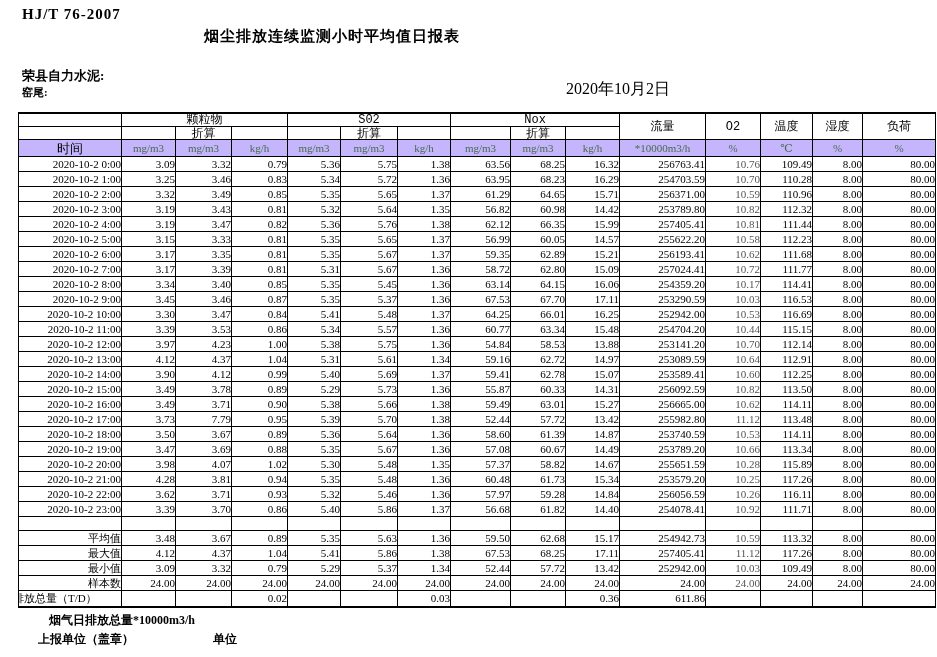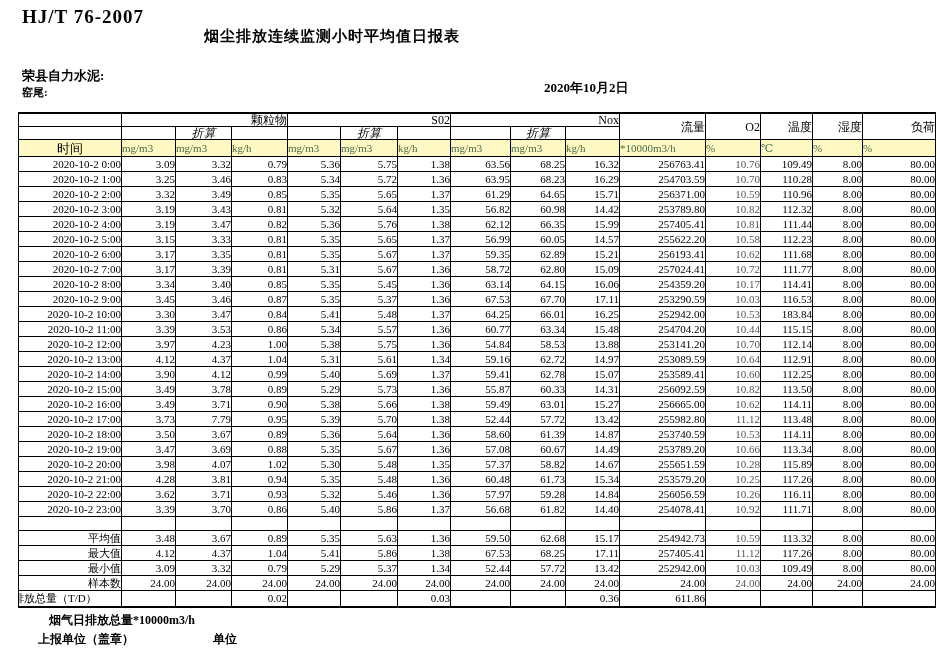--- a/index.html
+++ b/index.html
@@ -2,40 +2,40 @@
 <html><head>
 <meta charset="utf-8">
 <style>
   html,body { margin:0; padding:0; }
   body {
     width:937px; height:657px; background:#ffffff; position:relative;
     font-family:"Liberation Serif","DejaVu Serif",serif; color:#000;
     overflow:hidden;
   }
   .abs { position:absolute; white-space:nowrap; }
-  #standard { left:22px; top:6px;  font-weight:bold; font-size:19px; letter-spacing:1px; }
+  #standard { left:22px; top:6px;  font-weight:bold; font-size:15px; letter-spacing:1px; }
   #title    { left:204px; top:27px; font-weight:bold; font-size:15px; letter-spacing:1px; }
   #company  { left:22px; top:67px; font-weight:bold; font-size:13px; }
   #station  { left:22px; top:85px; font-weight:bold; font-size:11px; }
-  #date     { left:544px; top:79px; font-size:13px;font-weight:bold; }
+  #date     { left:566px; top:79px; font-size:16px; }
 
   #report-table {
     position:absolute; left:18px; top:112px; width:917px;
     border-collapse:collapse; table-layout:fixed; font-size:11px;
     border-top:2px solid #000; border-bottom:2px solid #000;
   }
   #report-table td, #report-table th {
     border:1px solid #000; padding:0; overflow:hidden; white-space:nowrap;
     font-weight:normal; line-height:1;
   }
-  thead .grp-row th, thead .grp-row td { height:12px; text-align:right; font-size:12px; }
-  thead .sub-row td { height:12px; text-align:center; font-size:12px;font-style:italic; }
-  tr.green-row td { background:#fef9c3; height:16px; }
+  thead .grp-row th, thead .grp-row td { height:12px; text-align:center; font-size:12px;font-family:Liberation Mono, monospace; }
+  thead .sub-row td { height:12px; text-align:center; font-size:12px; }
+  tr.green-row td { background:#c4b5fd; height:16px; }
   .time-head { font-size:13px; text-align:center; }
-  .unit { color:#4a6b4a; font-size:11px; }
+  .unit { color:#4a6b4a; text-align:center; font-size:11px; }
 
   tbody td { height:14px; }
   tbody .num-cell { text-align:right; padding-right:8px; }
   tbody .c0 { text-align:right; padding-right:5px; }
   tbody .num-cell.c11 { color:#555; }
   .summary-row .c0 { padding-right:2px; }
   .blank-row td { height:13px; }
   .total-row td { height:15px; }
   .total-row .c0 { text-align:left; text-indent:-17px; overflow:visible; }
 
@@ -289,21 +289,21 @@
         <td class="c2 num-cell">3.47</td>
         <td class="c3 num-cell">0.84</td>
         <td class="c4 num-cell">5.41</td>
         <td class="c5 num-cell">5.48</td>
         <td class="c6 num-cell">1.37</td>
         <td class="c7 num-cell">64.25</td>
         <td class="c8 num-cell">66.01</td>
         <td class="c9 num-cell">16.25</td>
         <td class="c10 num-cell">252942.00</td>
         <td class="c11 num-cell">10.53</td>
-        <td class="c12 num-cell">183.84</td>
+        <td class="c12 num-cell">116.69</td>
         <td class="c13 num-cell">8.00</td>
         <td class="c14 num-cell">80.00</td>
       </tr>
       <tr class="data-row">
         <td class="c0">2020-10-2 11:00</td>
         <td class="c1 num-cell">3.39</td>
         <td class="c2 num-cell">3.53</td>
         <td class="c3 num-cell">0.86</td>
         <td class="c4 num-cell">5.34</td>
         <td class="c5 num-cell">5.57</td>

